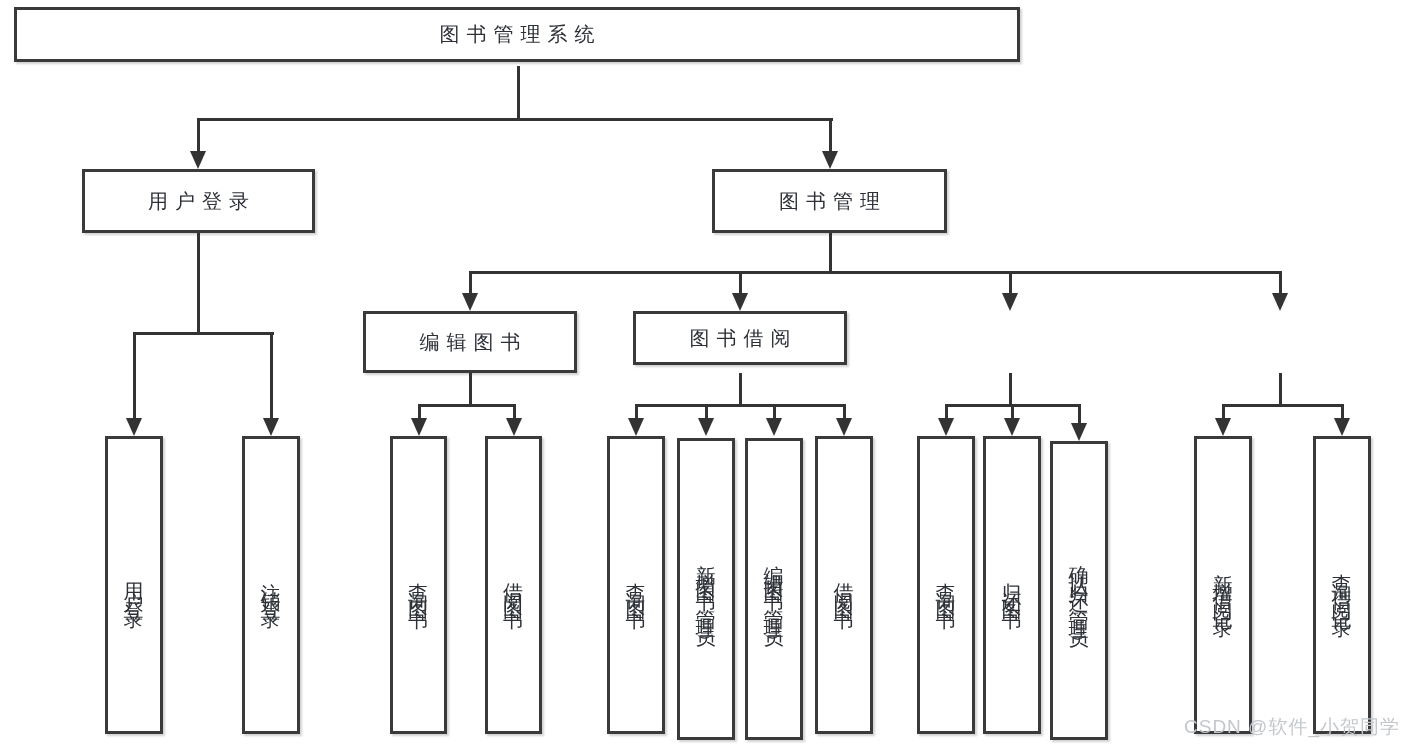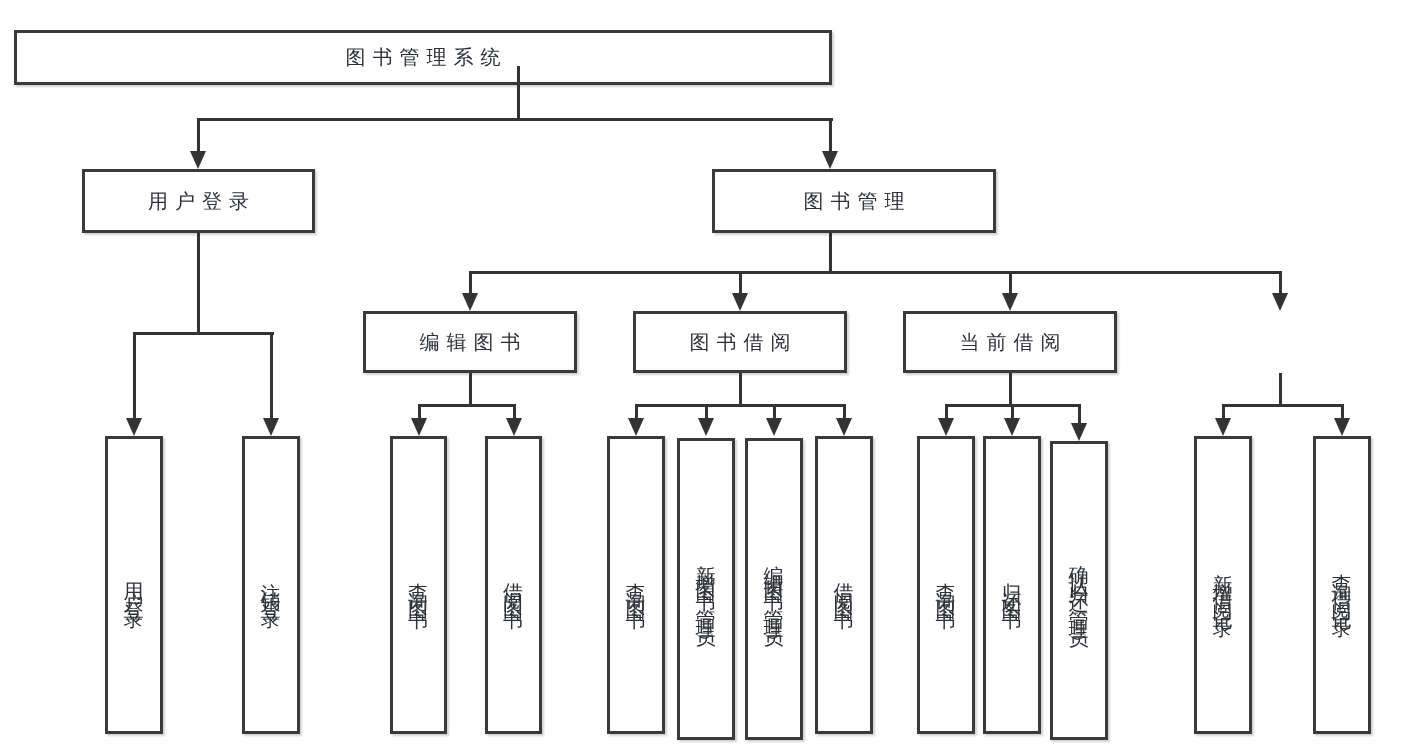--- a/index.html
+++ b/index.html
@@ -30,35 +30,35 @@
   .watermark{
     position:absolute;font-size:19px;letter-spacing:1px;white-space:nowrap;
     color:var(--watermark,#c3c7cd);z-index:5;
   }
 </style>
 </head>
 <body>
 
 <div class="canvas">
 
-  <div class="node" style="left:14px;top:30px;width:818px;height:55px">
+  <div class="node" style="left:14px;top:7px;width:1006px;height:55px">
     <span class="h-label">图书管理系统</span>
   </div>
 
   <div class="vline" style="left:517px;top:66px;height:54px"></div>
   <div class="hline" style="left:197px;top:118px;width:636px"></div>
   <div class="vline" style="left:197px;top:118px;height:36px"></div>
   <div class="arrow" style="left:190px;top:151px"></div>
   <div class="vline" style="left:829px;top:118px;height:36px"></div>
   <div class="arrow" style="left:822px;top:151px"></div>
 
   <div class="node" style="left:82px;top:169px;width:233px;height:64px">
     <span class="h-label">用户登录</span>
   </div>
-  <div class="node" style="left:712px;top:169px;width:284px;height:64px">
+  <div class="node" style="left:712px;top:169px;width:235px;height:64px">
     <span class="h-label">图书管理</span>
   </div>
 
   <div class="vline" style="left:197px;top:233px;height:101px"></div>
   <div class="hline" style="left:133px;top:332px;width:141px"></div>
   <div class="vline" style="left:133px;top:332px;height:88px"></div>
   <div class="arrow" style="left:126px;top:418px"></div>
   <div class="vline" style="left:270px;top:332px;height:88px"></div>
   <div class="arrow" style="left:263px;top:418px"></div>
 
@@ -69,25 +69,22 @@
   <div class="vline" style="left:739px;top:271px;height:24px"></div>
   <div class="arrow" style="left:732px;top:293px"></div>
   <div class="vline" style="left:1009px;top:271px;height:24px"></div>
   <div class="arrow" style="left:1002px;top:293px"></div>
   <div class="vline" style="left:1279px;top:271px;height:24px"></div>
   <div class="arrow" style="left:1272px;top:293px"></div>
 
   <div class="node" style="left:363px;top:311px;width:214px;height:62px">
     <span class="h-label">编辑图书</span>
   </div>
-  <div class="node" style="left:633px;top:311px;width:214px;height:62px">
+  <div class="node" style="left:633px;top:311px;width:214px;height:54px">
     <span class="h-label">图书借阅</span>
-  </div>
-  <div class="node" style="left:903px;top:311px;width:214px;height:62px">
-    <span class="h-label">当前借阅</span>
   </div>
 
   <div class="vline" style="left:469px;top:373px;height:33px"></div>
   <div class="hline" style="left:418px;top:404px;width:98px"></div>
   <div class="vline" style="left:418px;top:404px;height:16px"></div>
   <div class="arrow" style="left:411px;top:418px"></div>
   <div class="vline" style="left:513px;top:404px;height:16px"></div>
   <div class="arrow" style="left:506px;top:418px"></div>
 
   <div class="vline" style="left:739px;top:373px;height:33px"></div>
@@ -154,14 +151,15 @@
     <span class="v-label">确认归还（管理员）</span>
   </div>
 
   <div class="node" style="left:1194px;top:436px;width:58px;height:298px">
     <span class="v-label">新增借阅记录</span>
   </div>
   <div class="node" style="left:1313px;top:436px;width:58px;height:298px">
     <span class="v-label">查询借阅记录</span>
   </div>
 
+  <div class="watermark" style="left:1184px;top:714px">CSDN @软件_小贺同学</div>
 
 </div>
 
 </body></html>

